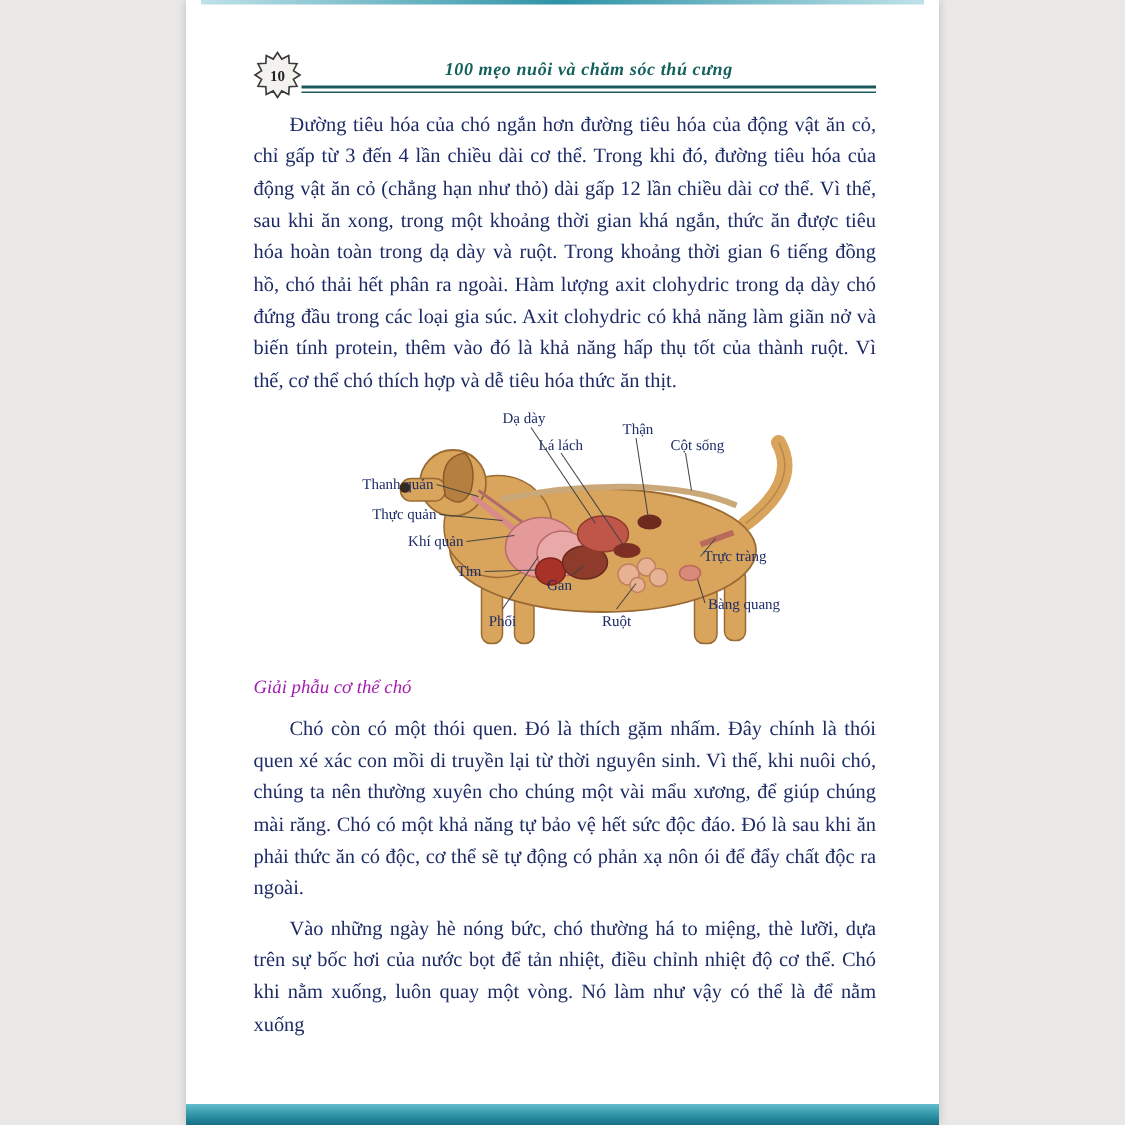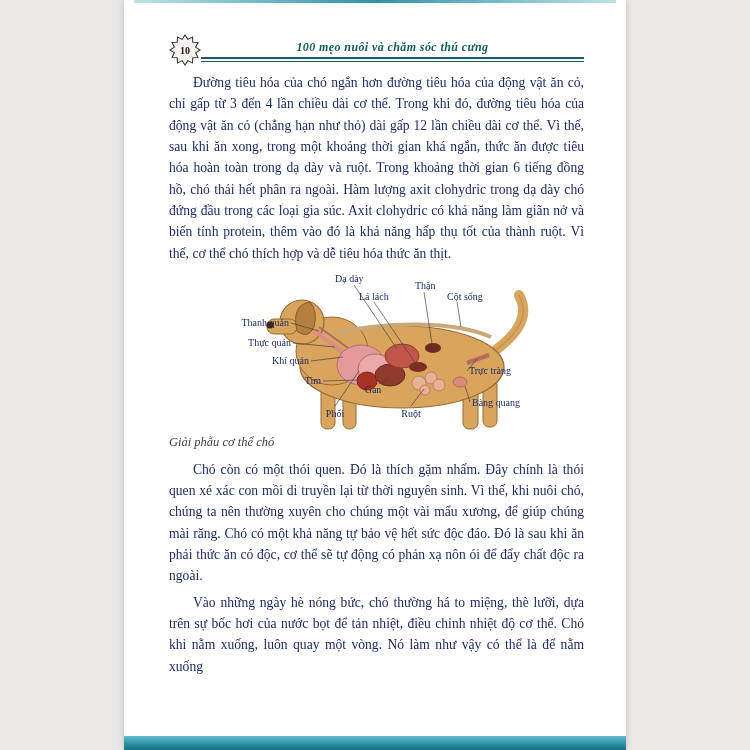--- a/index.html
+++ b/index.html
@@ -37,21 +37,21 @@
   }
   
   .body-text{
     position:absolute;top:72px;left:45px;right:42px;bottom:20px;
     color:#1d2b66;font-size:13.6px;line-height:1.57;text-align:justify;
   }
   .body-text p{margin:0 0 5px 0;text-indent:24px;}
   
   figure{margin:4px 0 6px 0;text-align:left;}
   figcaption{
-    font-style:italic;font-size:12.5px;color:#404040;margin-top:2px;text-indent:0;
+    font-style:italic;font-size:12.5px;color:#a21caf;margin-top:18px;text-indent:0;
   }
   .diagram-svg{display:block;margin:0 auto;}
   .diagram-svg text{
     font-family:"Liberation Serif", serif;font-size:10px;fill:#1d2b66;
   }
   
   .footer-bar{
     position:absolute;left:0;right:0;bottom:0;height:14px;
     background:linear-gradient(to bottom,#63bccb 0%,#2e93a6 55%,#176f83 100%);
   }

